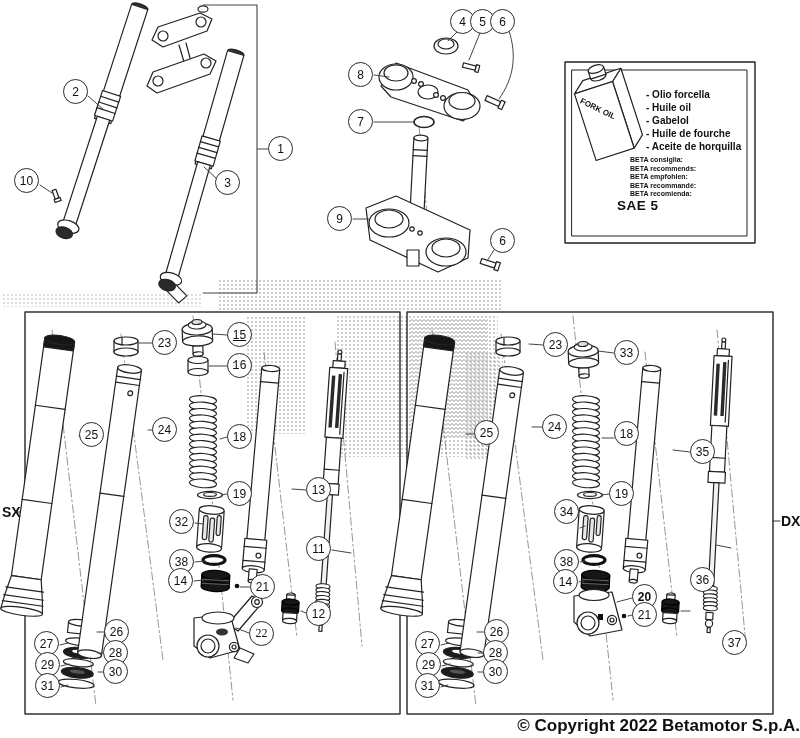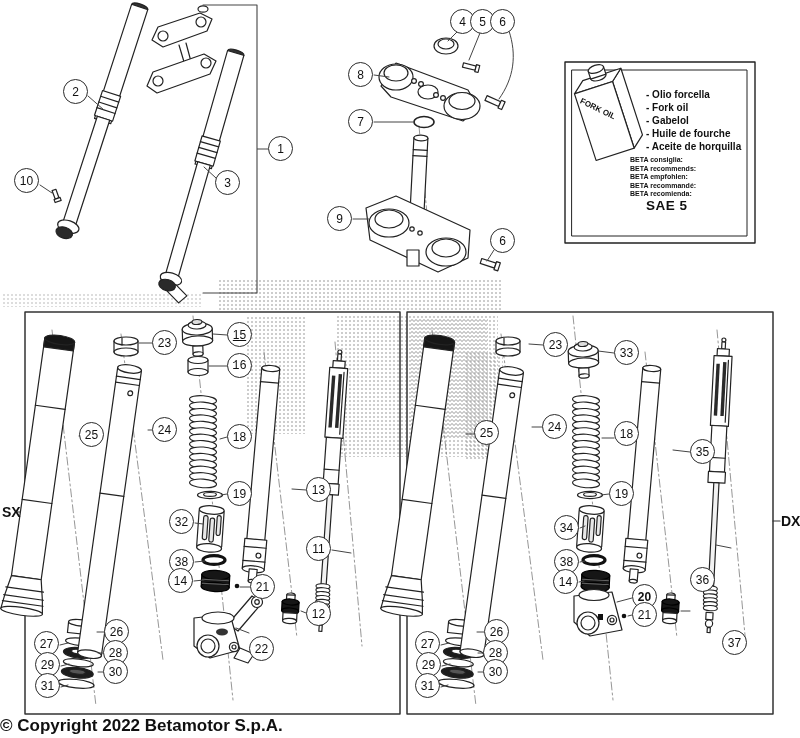--- a/index.html
+++ b/index.html
@@ -8,21 +8,21 @@
   #stage svg{position:absolute;left:0;top:0}
   .dots{position:absolute;background-image:radial-gradient(#8f8f8f 1px,transparent 1.2px);
         background-size:4px 4px;opacity:.45;pointer-events:none}
   .txt{position:absolute;white-space:pre;color:#101010}
   .oil-name{font-size:10px;font-weight:700;line-height:13px}
   .oil-rec{font-size:7px;font-weight:700;line-height:8.5px}
   .oil-grade{font-size:13.5px;font-weight:600;letter-spacing:.5px}
   .side-label{font-size:14px;font-weight:600}
   .can-label{font-size:8px;font-weight:700;width:32px;text-align:center;line-height:9px;
              transform:rotate(26deg)}
-  .copyright{left:0;right:0;text-align:left;font-size:17px;font-weight:700}
+  .copyright{left:0;right:0;text-align:right;font-size:17px;font-weight:700}
   .callout{position:absolute;width:25px;height:25px;box-sizing:border-box;background:#fff;
            border:1.4px solid #2b2b2b;border-radius:50%;display:flex;align-items:center;
            justify-content:center;font-size:12px;font-weight:500;color:#111;z-index:5}
   g[data-coils] ellipse{fill:#fff;stroke:#222;stroke-width:1.1}
 </style>
 </head>
 <body>
 
 <div id="stage">
 
@@ -477,30 +477,30 @@
           <path d="M483,653 L478,653"></path>
         <path d="M442,666 L450,664"></path>
           <path d="M483,672 L478,672"></path>
           <path d="M441,687 L448,685"></path>
       </g>
     </g>
   </svg>
 
   <div class="txt can-label" style="left:579px;top:103px">FORK OIL</div>
   <div class="txt oil-name" style="left:646px;top:88px">- Olio forcella</div>
-  <div class="txt oil-name" style="left:646px;top:101px">- Fork oil</div>
+  <div class="txt oil-name" style="left:646px;top:101px">- Huile oil</div>
   <div class="txt oil-name" style="left:646px;top:114px">- Gabelol</div>
   <div class="txt oil-name" style="left:646px;top:127px">- Huile de fourche</div>
   <div class="txt oil-name" style="left:646px;top:140px">- Aceite de horquilla</div>
   <div class="txt oil-rec" style="left:630px;top:156px">BETA consiglia:</div>
   <div class="txt oil-rec" style="left:630px;top:164.5px">BETA recommends:</div>
   <div class="txt oil-rec" style="left:630px;top:173px">BETA empfohlen:</div>
   <div class="txt oil-rec" style="left:630px;top:181.5px">BETA recommandé:</div>
   <div class="txt oil-rec" style="left:630px;top:190px">BETA recomienda:</div>
-  <div class="txt oil-grade" style="left:646px;top:198px">SAE 5</div>
+  <div class="txt oil-grade" style="left:617px;top:198px">SAE 5</div>
 
   <div class="txt side-label" style="left:2px;top:504px">SX</div>
   <div class="txt side-label" style="left:781px;top:513px">DX</div>
 
   <div class="txt copyright" style="top:716px">© Copyright 2022 Betamotor S.p.A.</div>
 
   <div id="callout-layer">
       <div class="callout" style="left: 63px; top: 79px;">2</div>
       <div class="callout" style="left: 215px; top: 170px;">3</div>
       <div class="callout" style="left: 14px; top: 168px;">10</div>
@@ -519,35 +519,35 @@
       <div class="callout" style="left: 152px; top: 417px;">24</div>
       <div class="callout" style="left: 227px; top: 424px;">18</div>
       <div class="callout" style="left: 227px; top: 481px;">19</div>
       <div class="callout" style="left: 306px; top: 477px;">13</div>
       <div class="callout" style="left: 169px; top: 509px;">32</div>
       <div class="callout" style="left: 306px; top: 536px;">11</div>
       <div class="callout" style="left: 169px; top: 549px;">38</div>
       <div class="callout" style="left: 168px; top: 568px;">14</div>
       <div class="callout" style="left: 250px; top: 574px;">21</div>
       <div class="callout" style="left: 306px; top: 601px;">12</div>
-      <div class="callout" style="left: 249px; top: 636px;">22</div>
+      <div class="callout" style="left: 249px; top: 621px; font-family: Liberation Serif, serif;">22</div>
       <div class="callout" style="left: 104px; top: 619px;">26</div>
       <div class="callout" style="left: 34px; top: 631px;">27</div>
       <div class="callout" style="left: 103px; top: 640px;">28</div>
       <div class="callout" style="left: 35px; top: 652px;">29</div>
       <div class="callout" style="left: 103px; top: 659px;">30</div>
       <div class="callout" style="left: 35px; top: 673px;">31</div>
       <div class="callout" style="left: 543px; top: 332px;">23</div>
       <div class="callout" style="left: 614px; top: 340px;">33</div>
       <div class="callout" style="left: 474px; top: 420px;">25</div>
       <div class="callout" style="left: 542px; top: 414px;">24</div>
       <div class="callout" style="left: 614px; top: 421px;">18</div>
       <div class="callout" style="left: 609px; top: 481px;">19</div>
       <div class="callout" style="left: 690px; top: 439px;">35</div>
-      <div class="callout" style="left: 554px; top: 515px;">34</div>
+      <div class="callout" style="left: 554px; top: 499px;">34</div>
       <div class="callout" style="left: 554px; top: 549px;">38</div>
       <div class="callout" style="left: 553px; top: 569px;">14</div>
       <div class="callout" style="left: 632px; top: 584px; font-weight: bold;">20</div>
       <div class="callout" style="left: 632px; top: 602px;">21</div>
       <div class="callout" style="left: 690px; top: 531px; margin-top: 36px;">36</div>
       <div class="callout" style="left: 722px; top: 597px; margin-top: 33px;">37</div>
       <div class="callout" style="left: 484px; top: 619px;">26</div>
       <div class="callout" style="left: 415px; top: 631px;">27</div>
       <div class="callout" style="left: 483px; top: 640px;">28</div>
       <div class="callout" style="left: 416px; top: 652px;">29</div>

